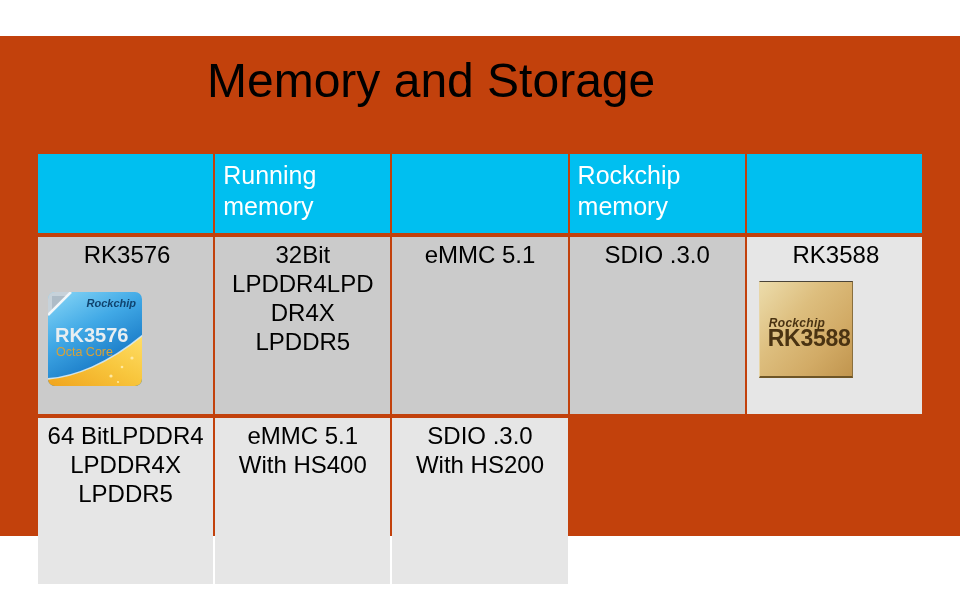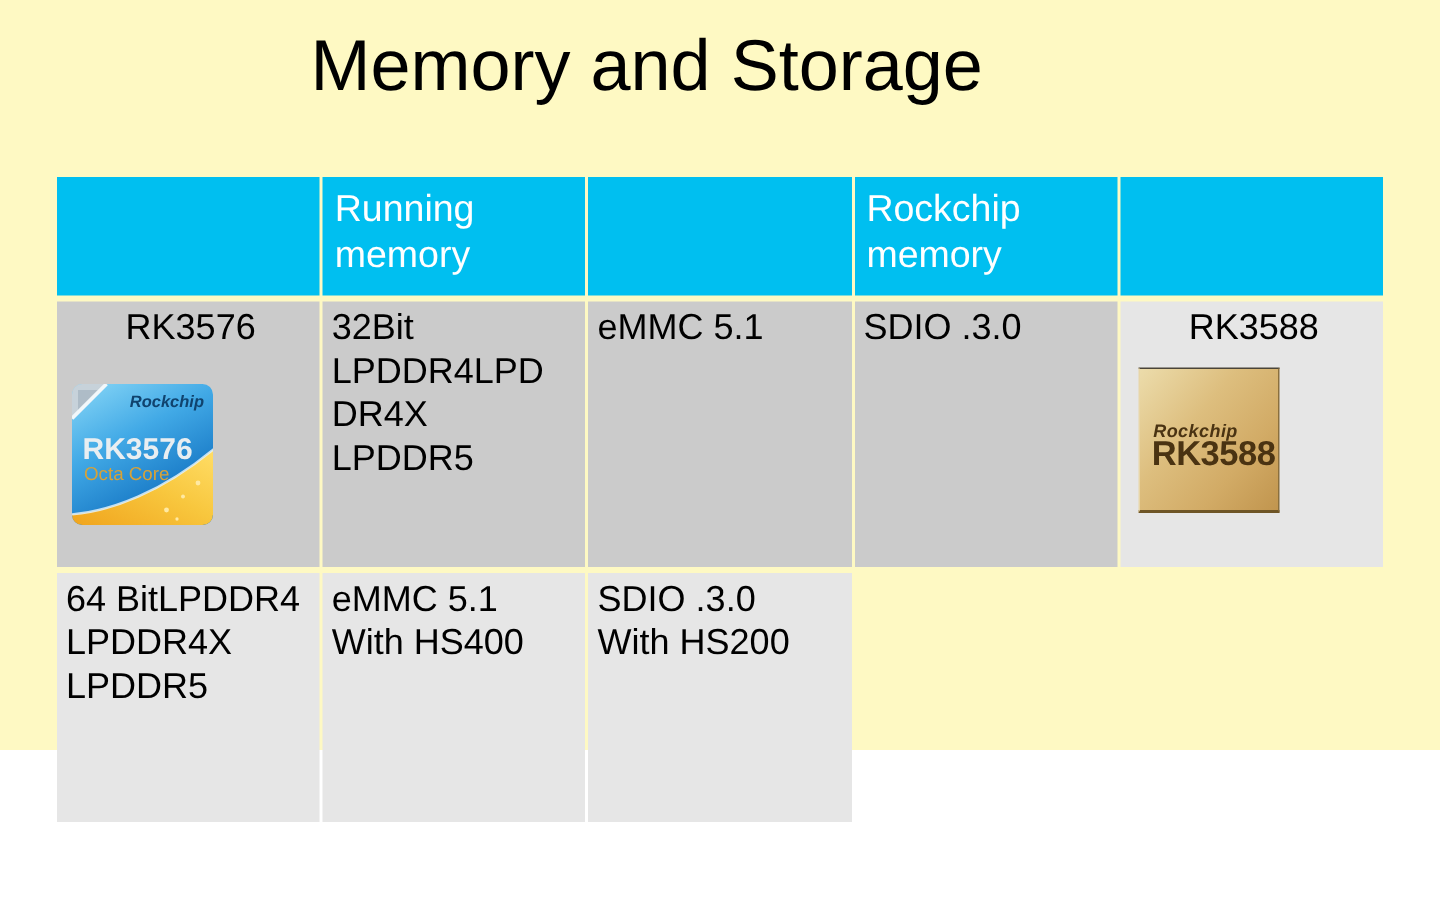--- a/index.html
+++ b/index.html
@@ -8,21 +8,22 @@
     width: 960px;
     height: 600px;
     background: #ffffff;
     font-family: "Liberation Sans", sans-serif;
     overflow: hidden;
   }
   .slide {
     position: relative;
     width: 960px;
     height: 500px;
-    background: #fef9c3;
+    background: #c2410c;
+    margin-top: 36px;
   }
   .title {
     position: absolute;
     left: 207px;
     top: 17px;
     margin: 0;
     font-size: 48px;
     font-weight: 400;
     color: #000000;
     white-space: nowrap;
@@ -46,20 +47,21 @@
     line-height: 31px;
     padding: 6px 8px 0 8px;
     white-space: pre-line;
     box-sizing: border-box;
   }
   .td {
     font-size: 24px;
     line-height: 29px;
     color: var(--body-text, #000000);
     padding: 3px 6px 0 6px;
+    text-align: center;
     white-space: pre-line;
     box-sizing: border-box;
   }
   .r1 { background: var(--row1-bg, #CBCBCB); }
   .r2 { background: var(--row2-bg, #E6E6E6); }
   .td.first {
     text-align: center;
     padding-left: 9px;
     white-space: normal;
   }

